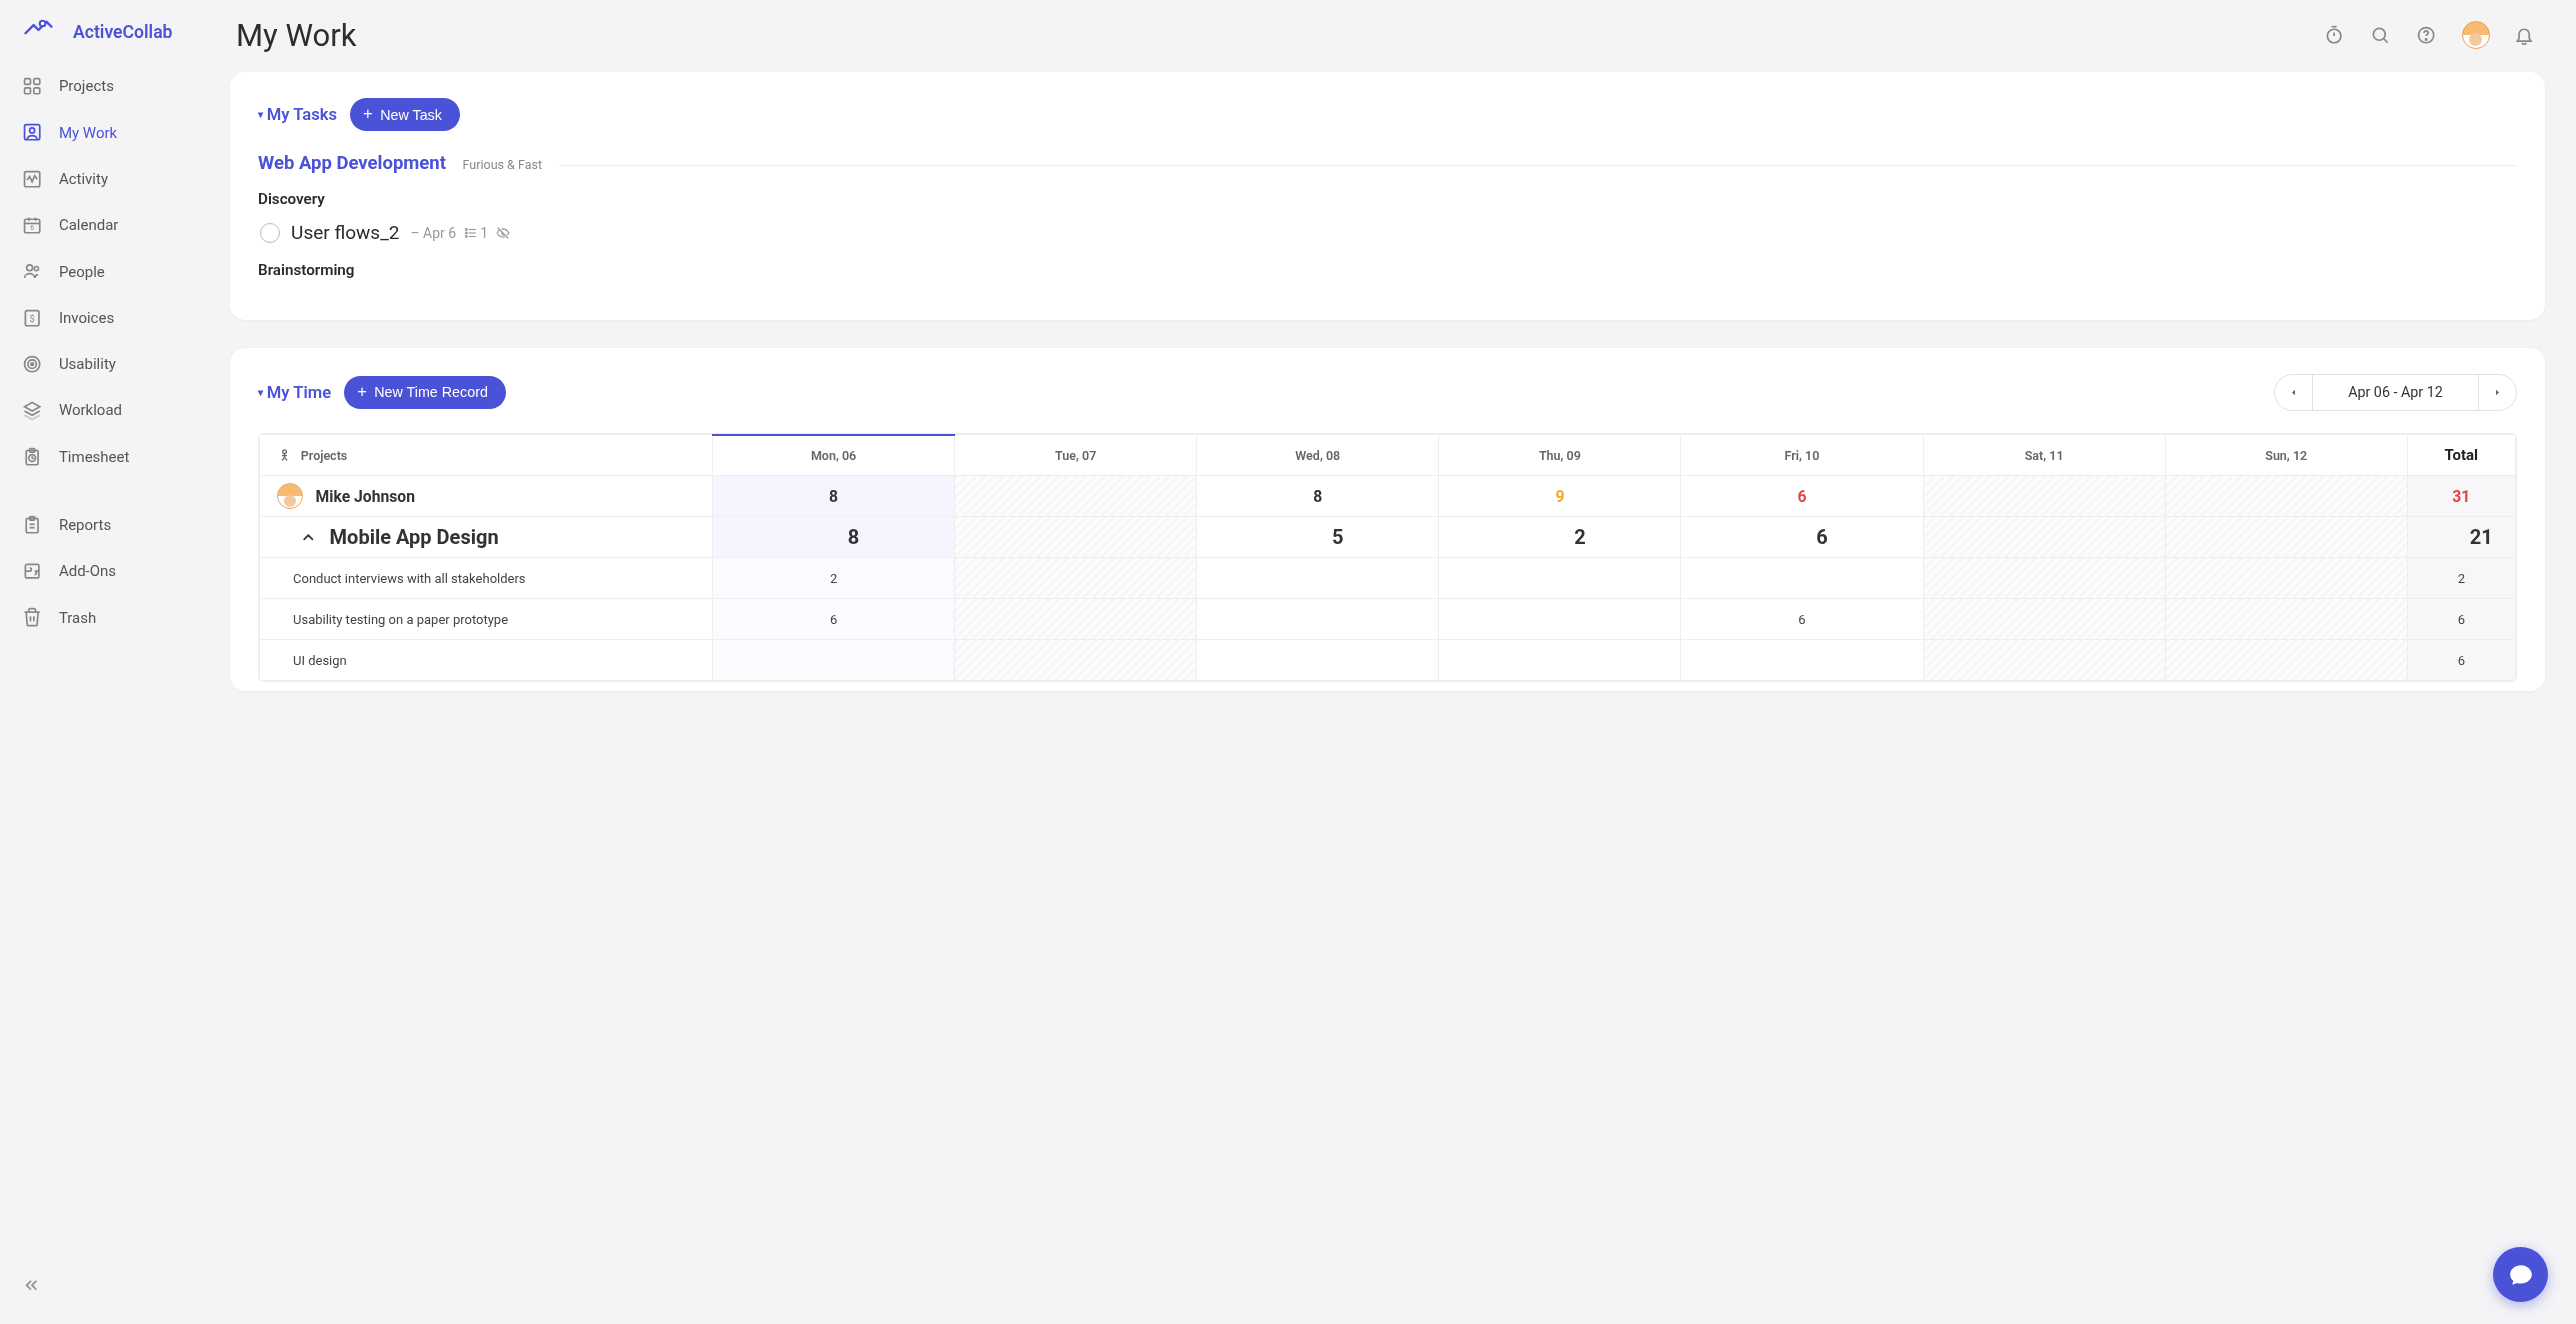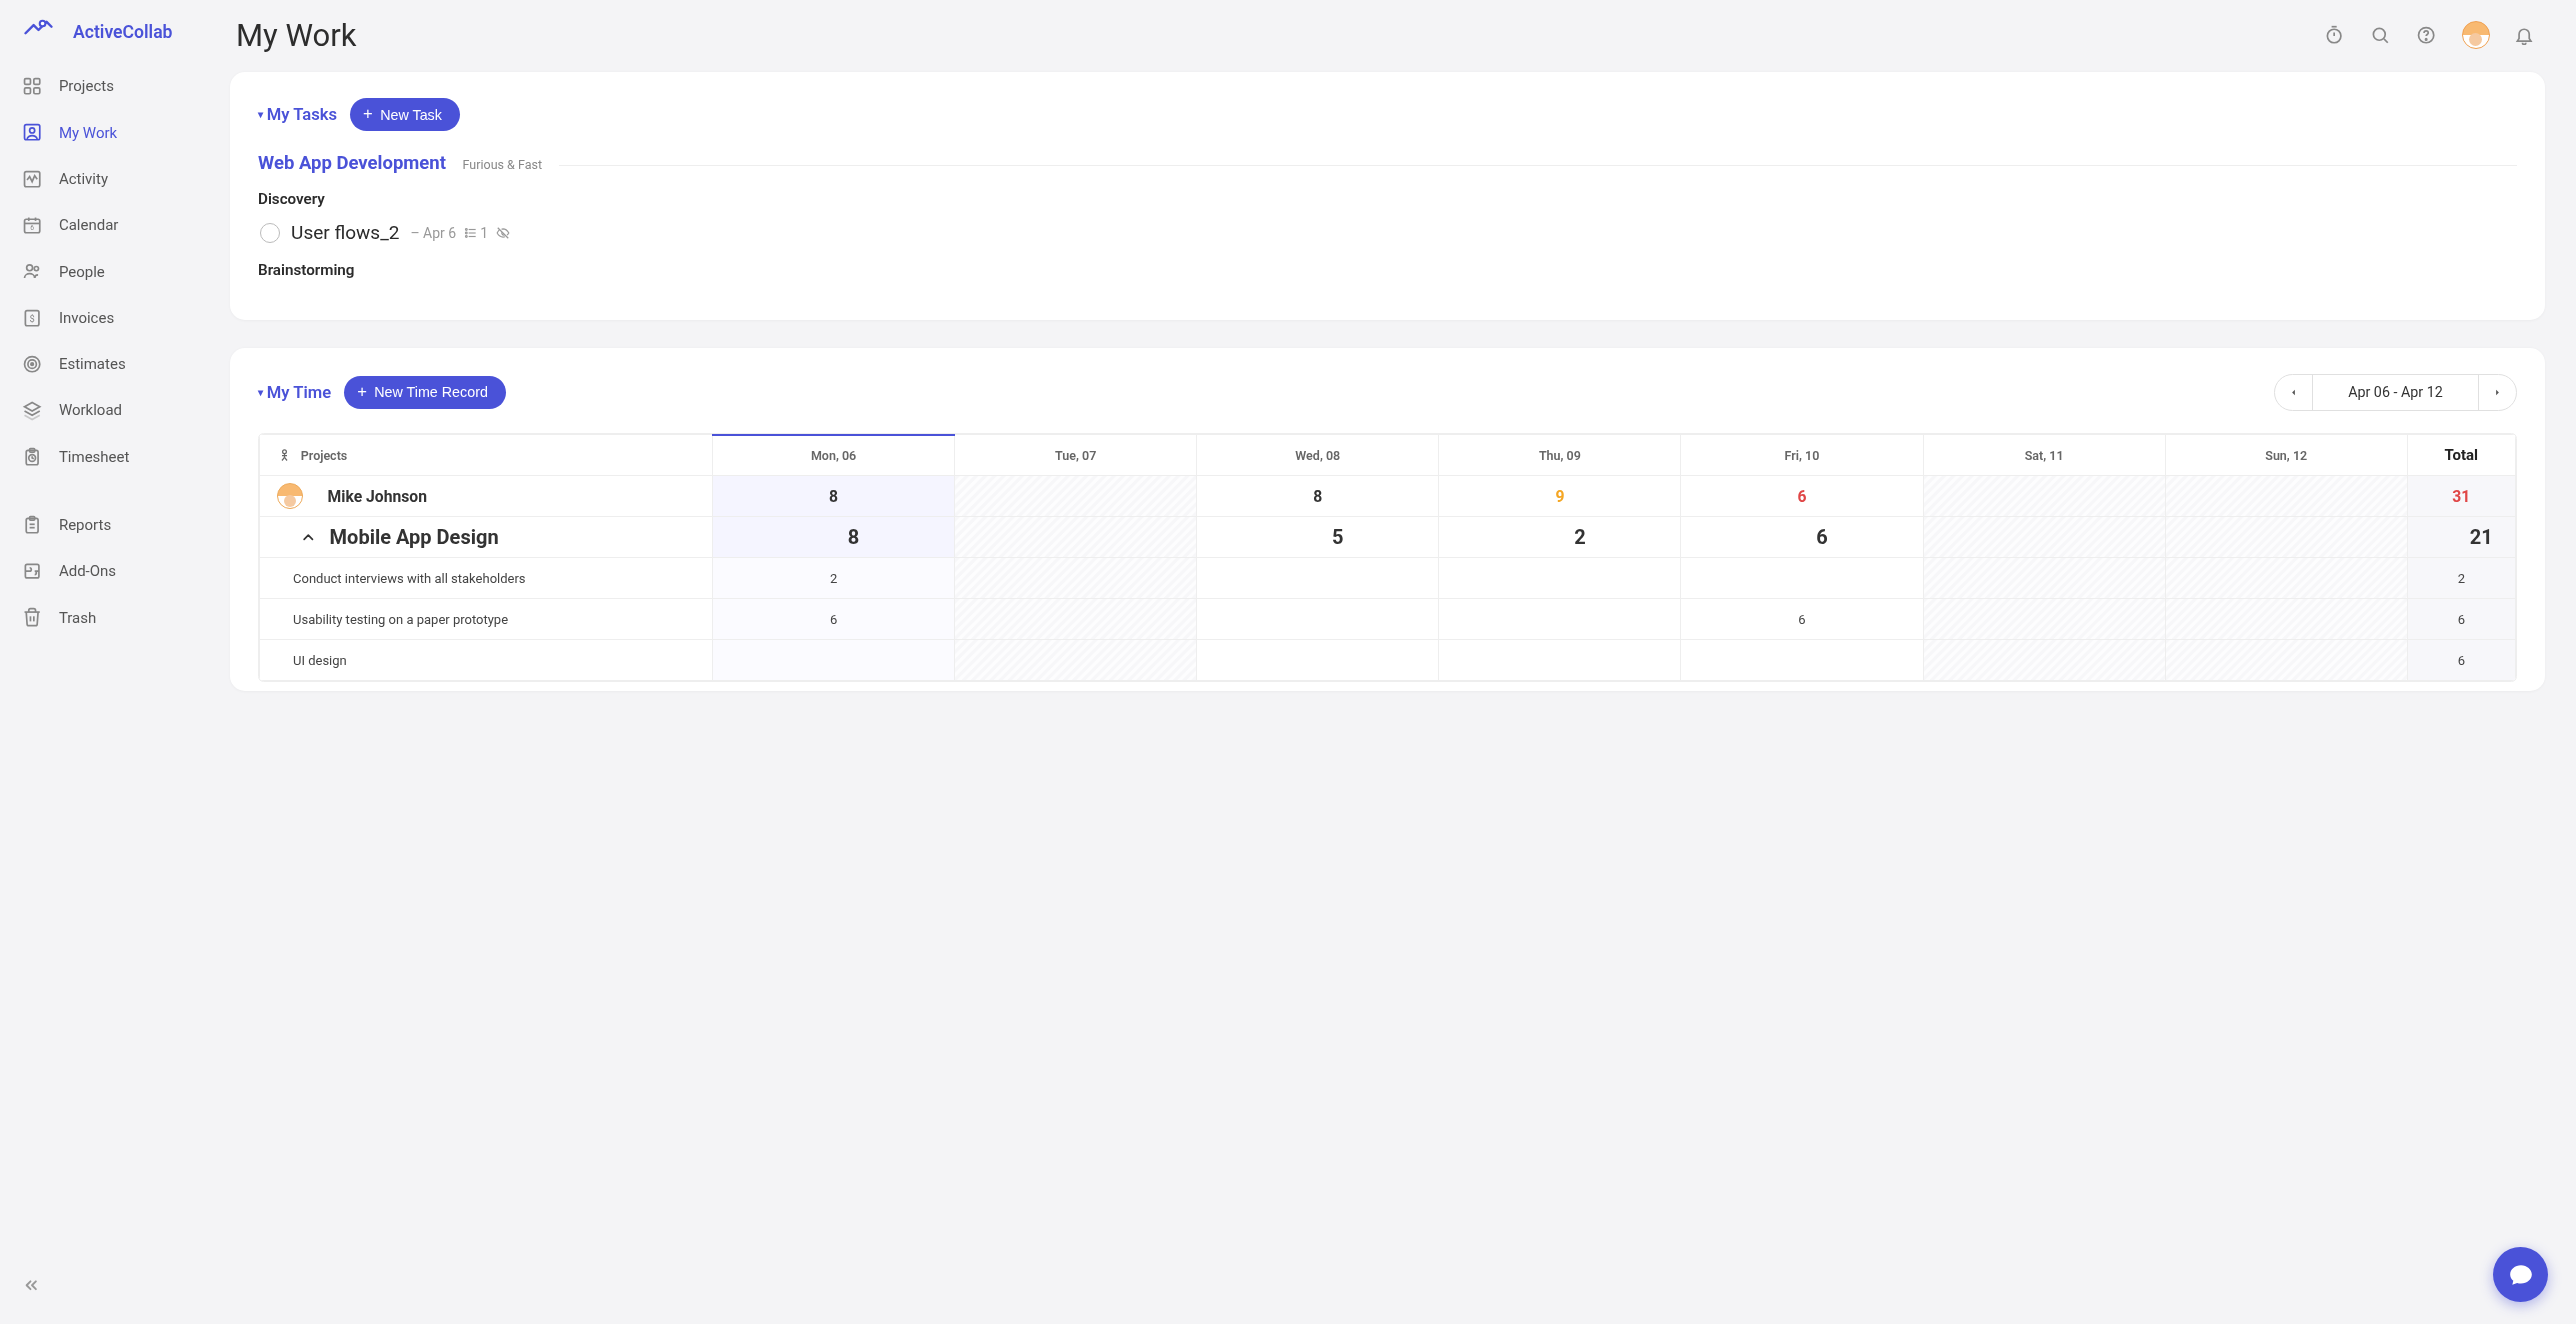--- a/index.html
+++ b/index.html
@@ -81,21 +81,21 @@
 .ts-row-task { color:#444; font-size:13px; }
 .ts-row-task .ts-row-name { padding-left: 33px; font-weight:400;}
 .shade { background-image: linear-gradient(135deg, #f7f7f9 25%, #fdfdfe 25%, #fdfdfe 50%, #f7f7f9 50%, #f7f7f9 75%, #fdfdfe 75%, #fdfdfe 100%); background-size: 9.2px 9.2px; }
 .sel { background: #fbfbff; }
 .sel2 { background: #f5f5ff; }
 .tot-col { background: #f7f7fa; font-weight:700;}
 .tot-head { font-weight:700 !important; color:#222 !important; font-size:15px !important;}
 .orange { color: #f5a623 !important; }
 .red { color: #e04646 !important; }
 .total-red { color: #e04646 !important; }
-.user-cell { display:flex; align-items:center; gap:25px; }
+.user-cell { display:flex; align-items:center; gap:13px; }
 .expand { display:flex; align-items:center; gap:13px; }
 .expand svg { width:16.6px; height:16.6px; }
 .avatar-sm { width:26px; height:26px; border-radius:50%; background: linear-gradient(180deg,#f8b971 0%, #f8b971 50%, #fff 50%); border:0.9px solid #eca95a; position:relative; overflow:hidden;}
 .avatar-sm::after { content:""; position:absolute; bottom:0.9px; left:6.5px; width: 12px; height: 12px; border-radius:50%; background:#f5c9a0; }
 
 
 .fab { position: fixed; right: 28px; bottom: 22px; width: 55px; height: 55px; border-radius: 50%; background: #4a52d8; display:flex; align-items:center; justify-content:center; color:#fff; cursor:pointer; box-shadow: 0 3.7px 13px rgba(74,82,216,0.4);}
 .fab svg { width: 26px; height: 26px; }
 </style>
 </head>
@@ -178,21 +178,21 @@
             <span>Invoices</span>
           </div>
           <div class="nav-item">
             <span class="nav-icon">
               <svg viewBox="0 0 24 24" fill="none" stroke="currentColor" stroke-width="2">
                 <circle cx="12" cy="12" r="9"></circle>
                 <circle cx="12" cy="12" r="5"></circle>
                 <circle cx="12" cy="12" r="1.5" fill="currentColor"></circle>
               </svg>
             </span>
-            <span>Estimates</span>
+            <span>Usability</span>
           </div>
           <div class="nav-item">
             <span class="nav-icon">
               <svg viewBox="0 0 24 24" fill="none" stroke="currentColor" stroke-width="2">
                 <polygon points="12 3 21 8 12 13 3 8"></polygon>
                 <polyline points="3 13 12 18 21 13"></polyline>
                 <polyline points="3 18 12 23 21 18" opacity="0.4"></polyline>
               </svg>
             </span>
             <span>Workload</span>

